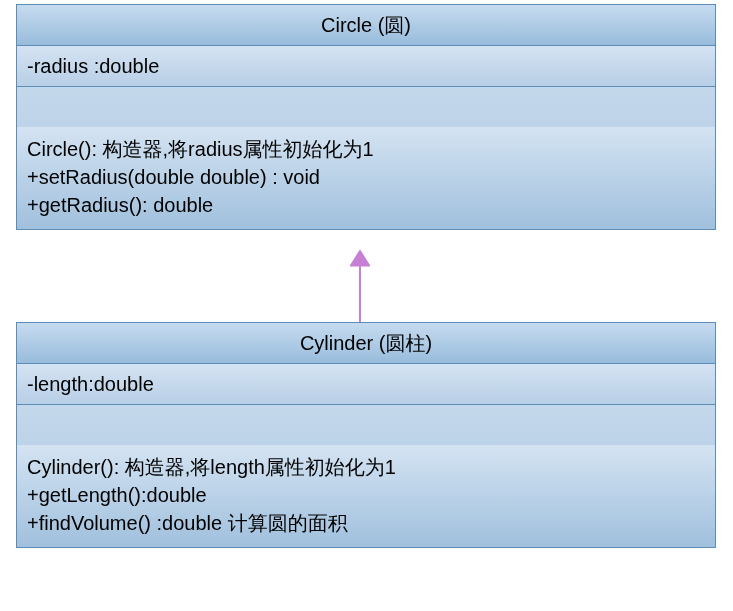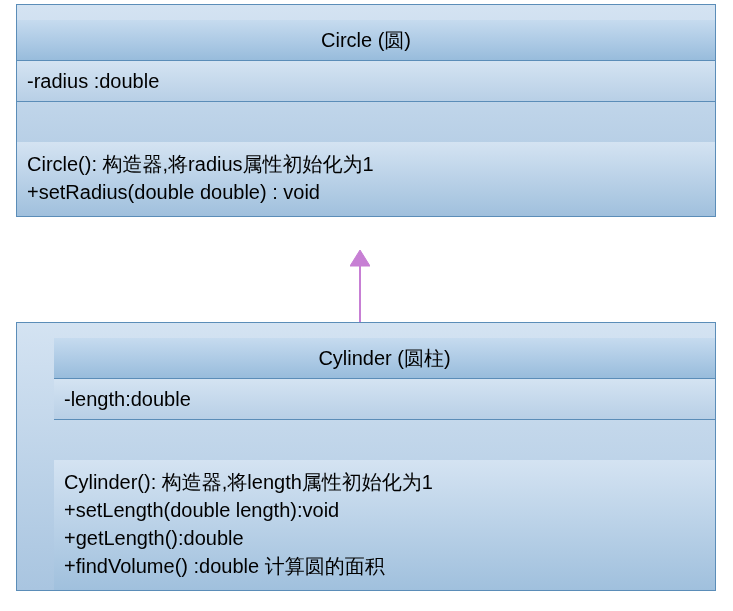--- a/index.html
+++ b/index.html
@@ -19,71 +19,70 @@
     border-bottom: 1px solid #5b8db8;
     padding: 6px 10px;
     font-size: 20px;
     color: #000;
     line-height: 1.4;
   }
   .uml-section:last-child { border-bottom: none; }
   .uml-title {
     text-align: center;
     background: linear-gradient(to bottom, #c6dbef 0%, #98bcdc 100%);
-    margin-top: 15px;
   }
   .uml-attr {
     background: linear-gradient(to bottom, #d4e3f2 0%, #b8cfe6 100%);
   }
   .uml-methods {
     background: linear-gradient(to bottom, #d4e3f2 0%, #a0c0dd 100%);
     padding: 8px 10px 10px 10px;
     margin-top: 40px;
   }
   .method-line { display: block; }
   .arrow {
     position: absolute;
     left: 350px;
     top: 250px;
     width: 20px;
     height: 70px;
   }
   .arrow svg { display: block; }
   #circle-class { left: 16px; top: 4px; width: 700px; }
-  #cylinder-class { left: 16px; top: 322px; width: 700px; padding-left: 37px; }
+  #cylinder-class { left: 16px; top: 322px; width: 700px; }
 </style>
 </head>
 <body>
 
 <div id="circle-class" class="uml-class">
   <div class="uml-section uml-title">
     <span>Circle  (圆)</span>
   </div>
   <div class="uml-section uml-attr">
     <span>-radius :double</span>
   </div>
   <div class="uml-section uml-methods">
     <span class="method-line">Circle(): 构造器,将radius属性初始化为1</span>
     <span class="method-line">+setRadius(double double) : void</span>
+    <span class="method-line">+getRadius(): double</span>
   </div>
 </div>
 
 <div class="arrow">
   <svg width="20" height="72">
     <polygon points="10,0 0,16 20,16" fill="#c77fd4" stroke="#c77fd4" stroke-width="1"></polygon>
     <line x1="10" y1="16" x2="10" y2="72" stroke="#c77fd4" stroke-width="2"></line>
   </svg>
 </div>
 
 <div id="cylinder-class" class="uml-class">
   <div class="uml-section uml-title">
     <span>Cylinder  (圆柱)</span>
   </div>
   <div class="uml-section uml-attr">
     <span>-length:double</span>
   </div>
   <div class="uml-section uml-methods">
     <span class="method-line">Cylinder():  构造器,将length属性初始化为1</span>
-    <span class="method-line">+setLength(double length):void</span>
     <span class="method-line">+getLength():double</span>
     <span class="method-line">+findVolume() :double   计算圆的面积</span>
   </div>
 </div>
 
 </body></html>

